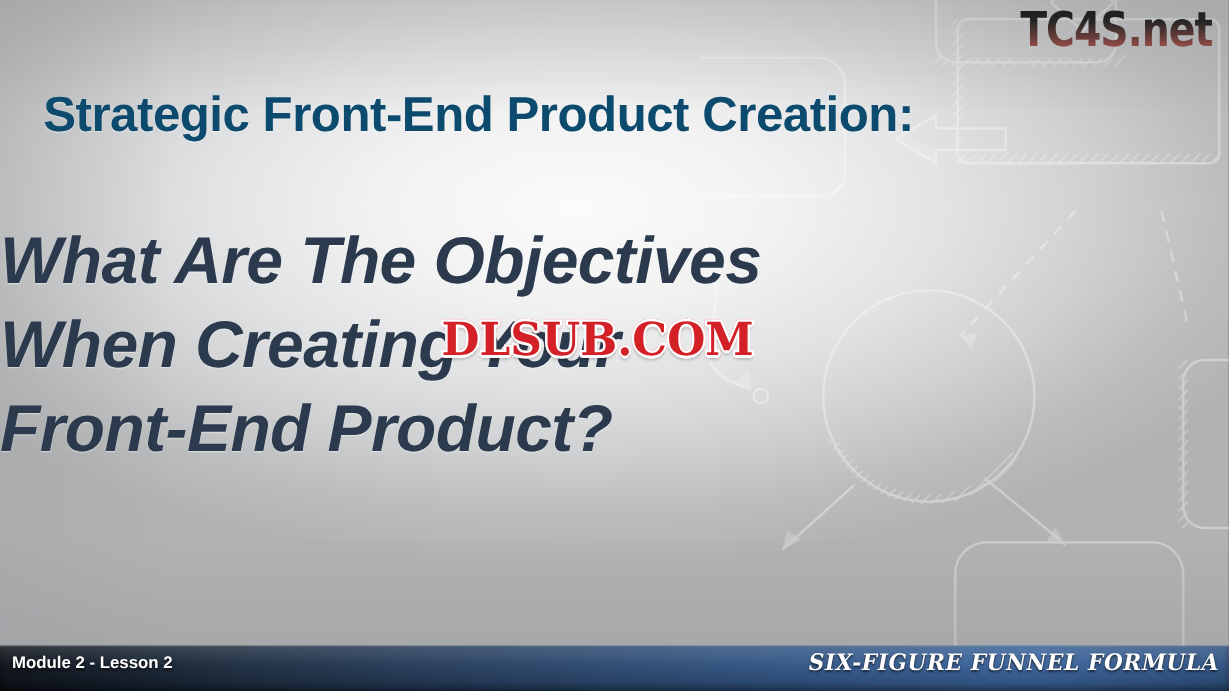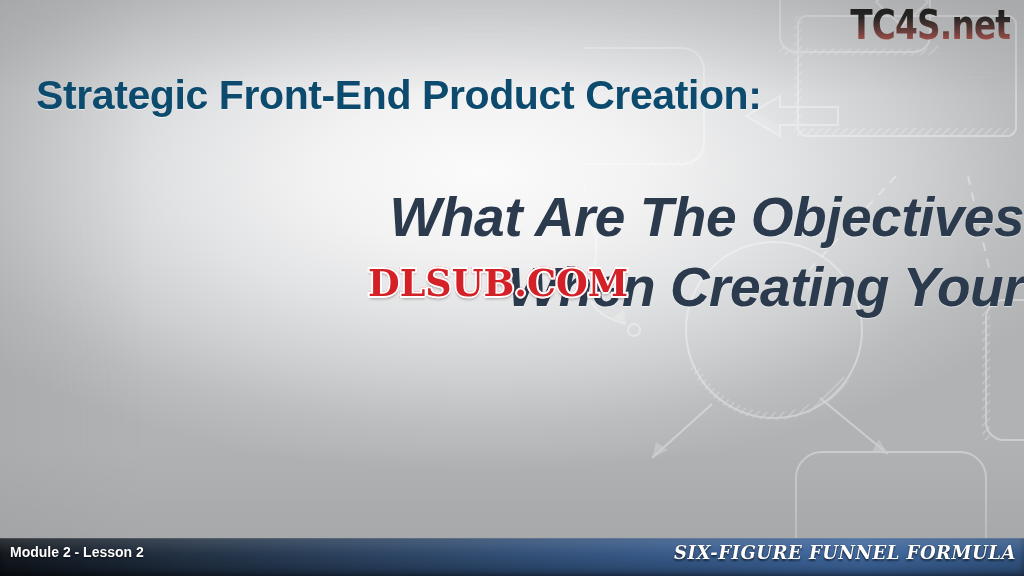--- a/index.html
+++ b/index.html
@@ -62,21 +62,21 @@
     white-space: nowrap;
     text-shadow: 0 1px 1px rgba(255,255,255,0.55);
   }
 
   
   .headline {
     position: absolute;
     left: 0;
     top: 182px;
     width: 1024px;
-    text-align: right;
+    text-align: left;
     font-size: 55px;
     font-weight: bold;
     font-style: italic;
     line-height: 70px;
     letter-spacing: -0.5px;
     color: #2b3a4d;
     text-shadow: 0 1px 1px rgba(255,255,255,0.5);
   }
   .headline .ln { display: block; white-space: nowrap; }
 
@@ -256,20 +256,21 @@
     </g>
   </svg>
 
   <div class="bg-vignette"></div>
 
   <div class="title">Strategic Front-End Product Creation:</div>
 
   <div class="headline">
     <span class="ln">What Are The Objectives</span>
     <span class="ln">When Creating Your</span>
+    <span class="ln">Front-End Product?</span>
   </div>
 
   <div class="tc4s">TC4S.net</div>
 
   <div class="dlsub">
     <span class="inner">DLSUB.COM</span>
   </div>
 
   <div class="footer">
     <div class="module-label">Module 2 - Lesson 2</div>

